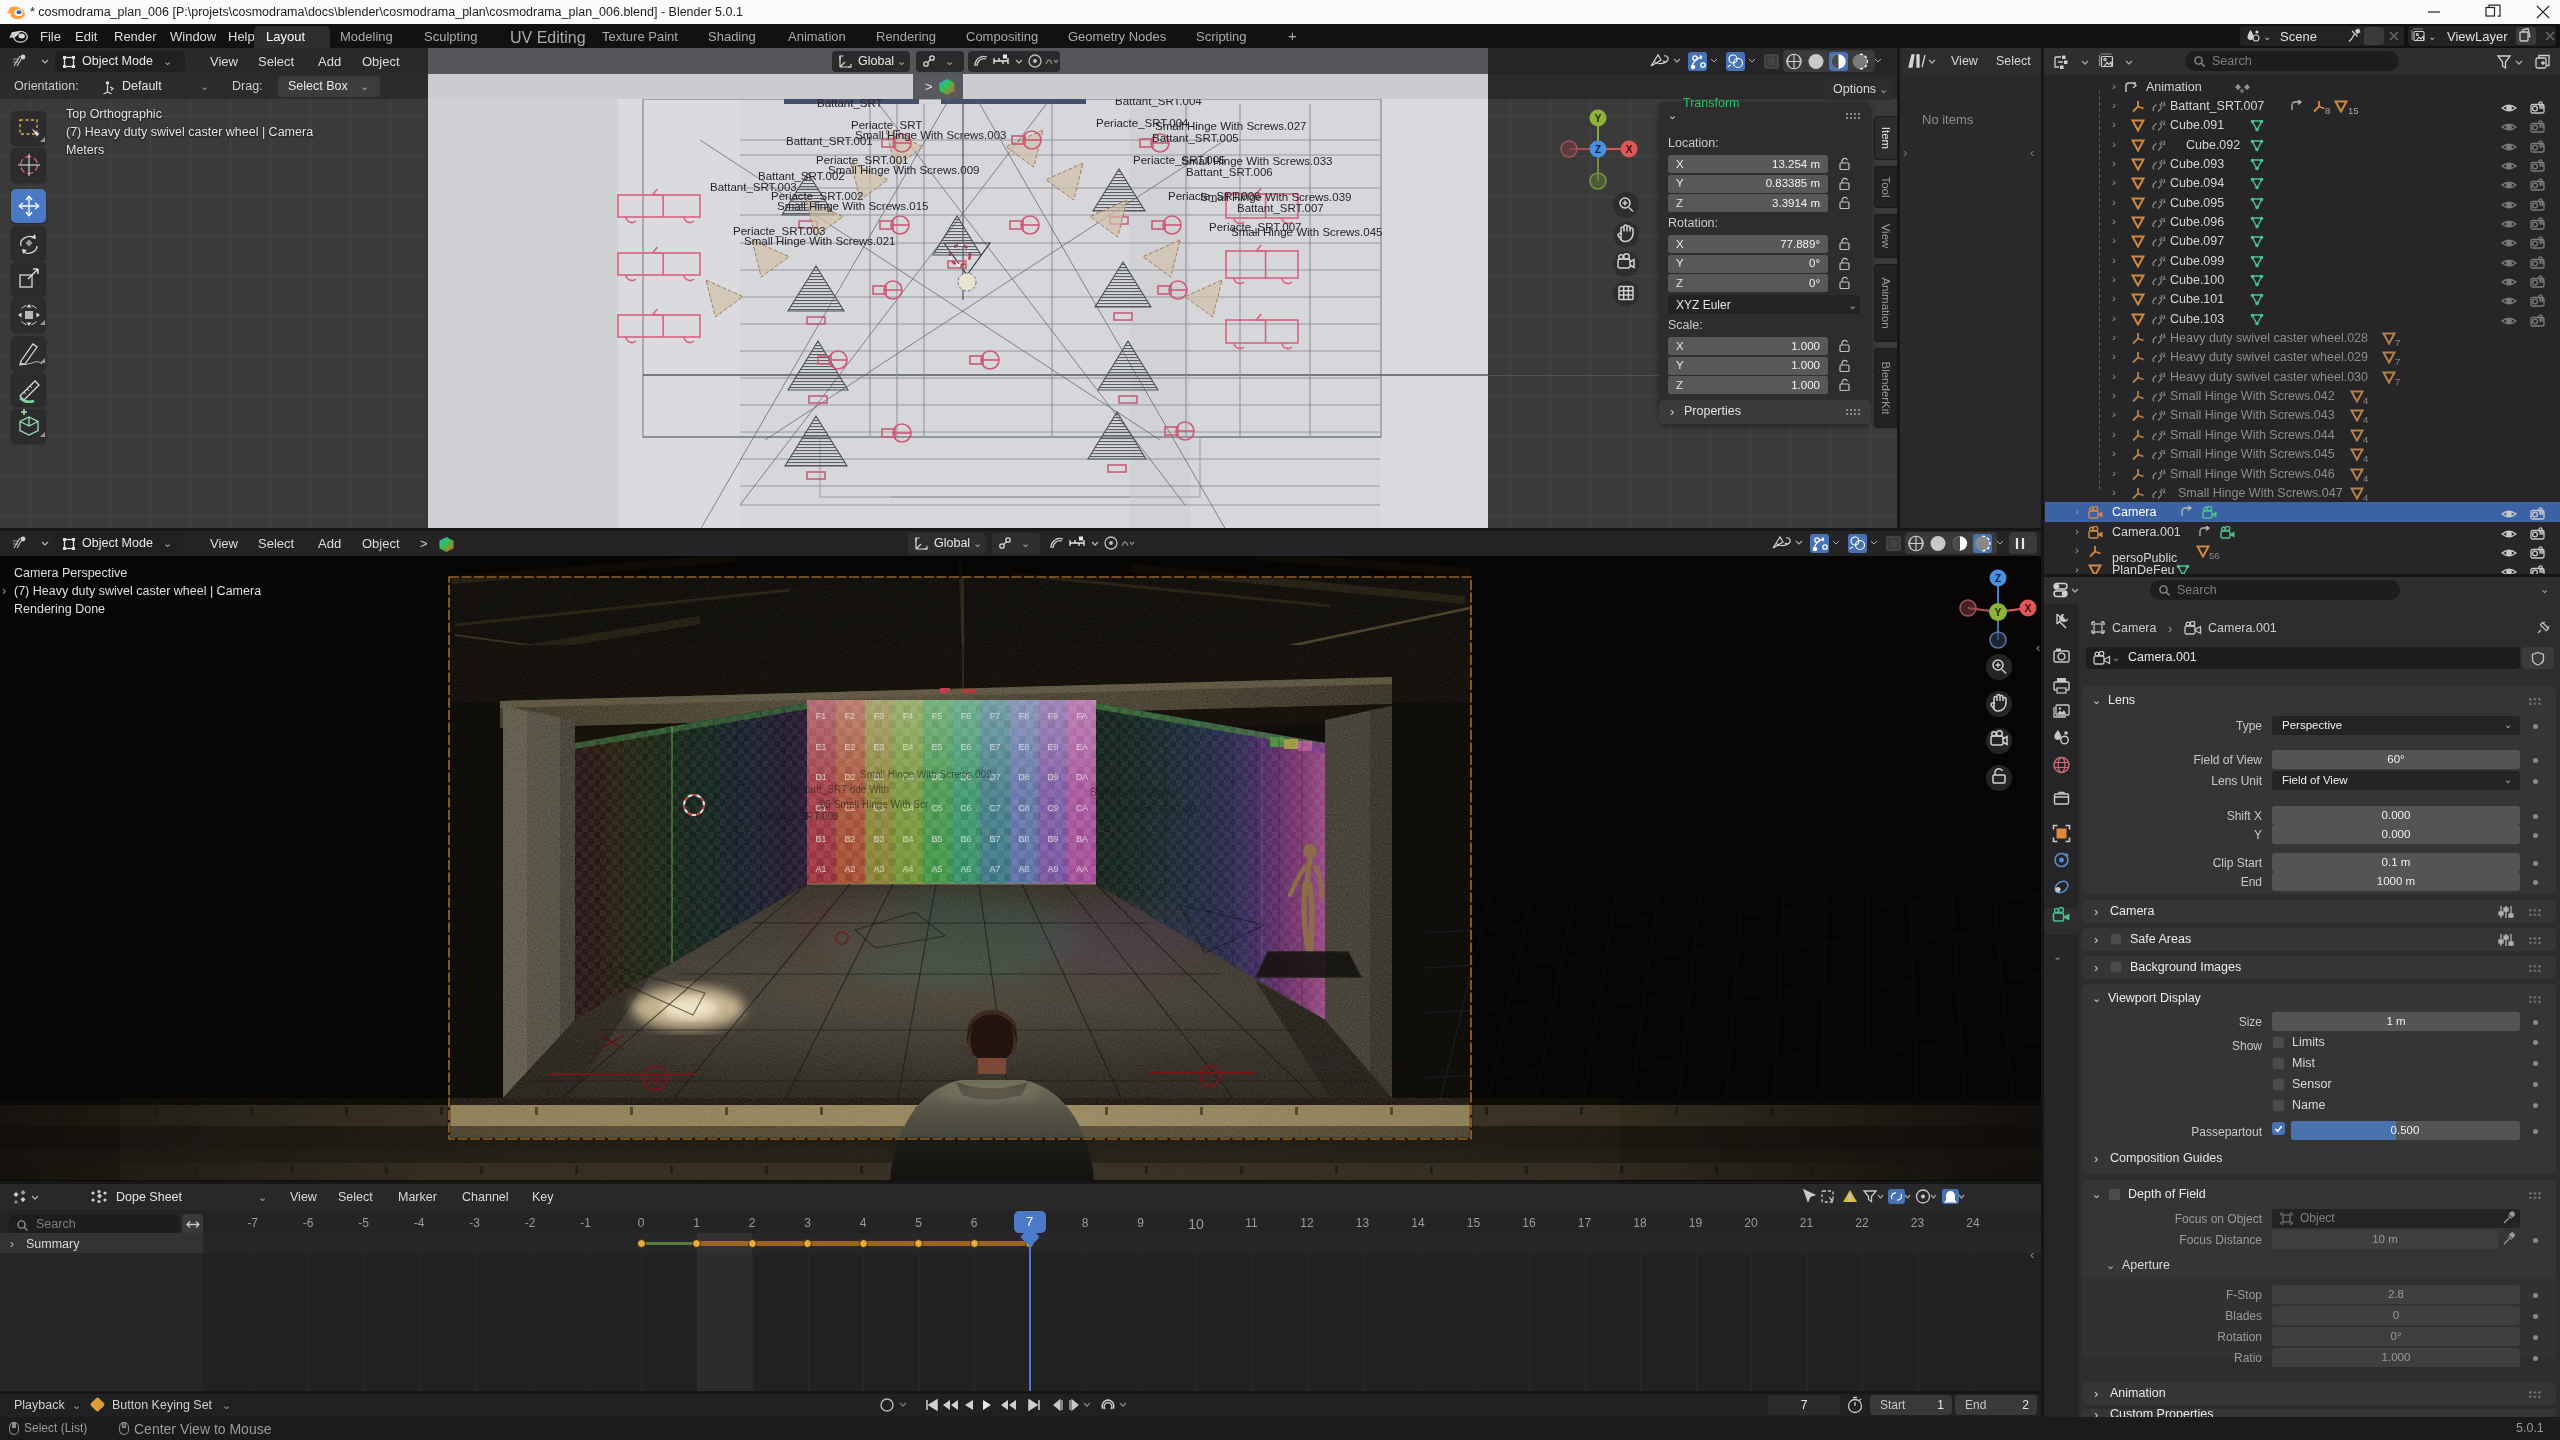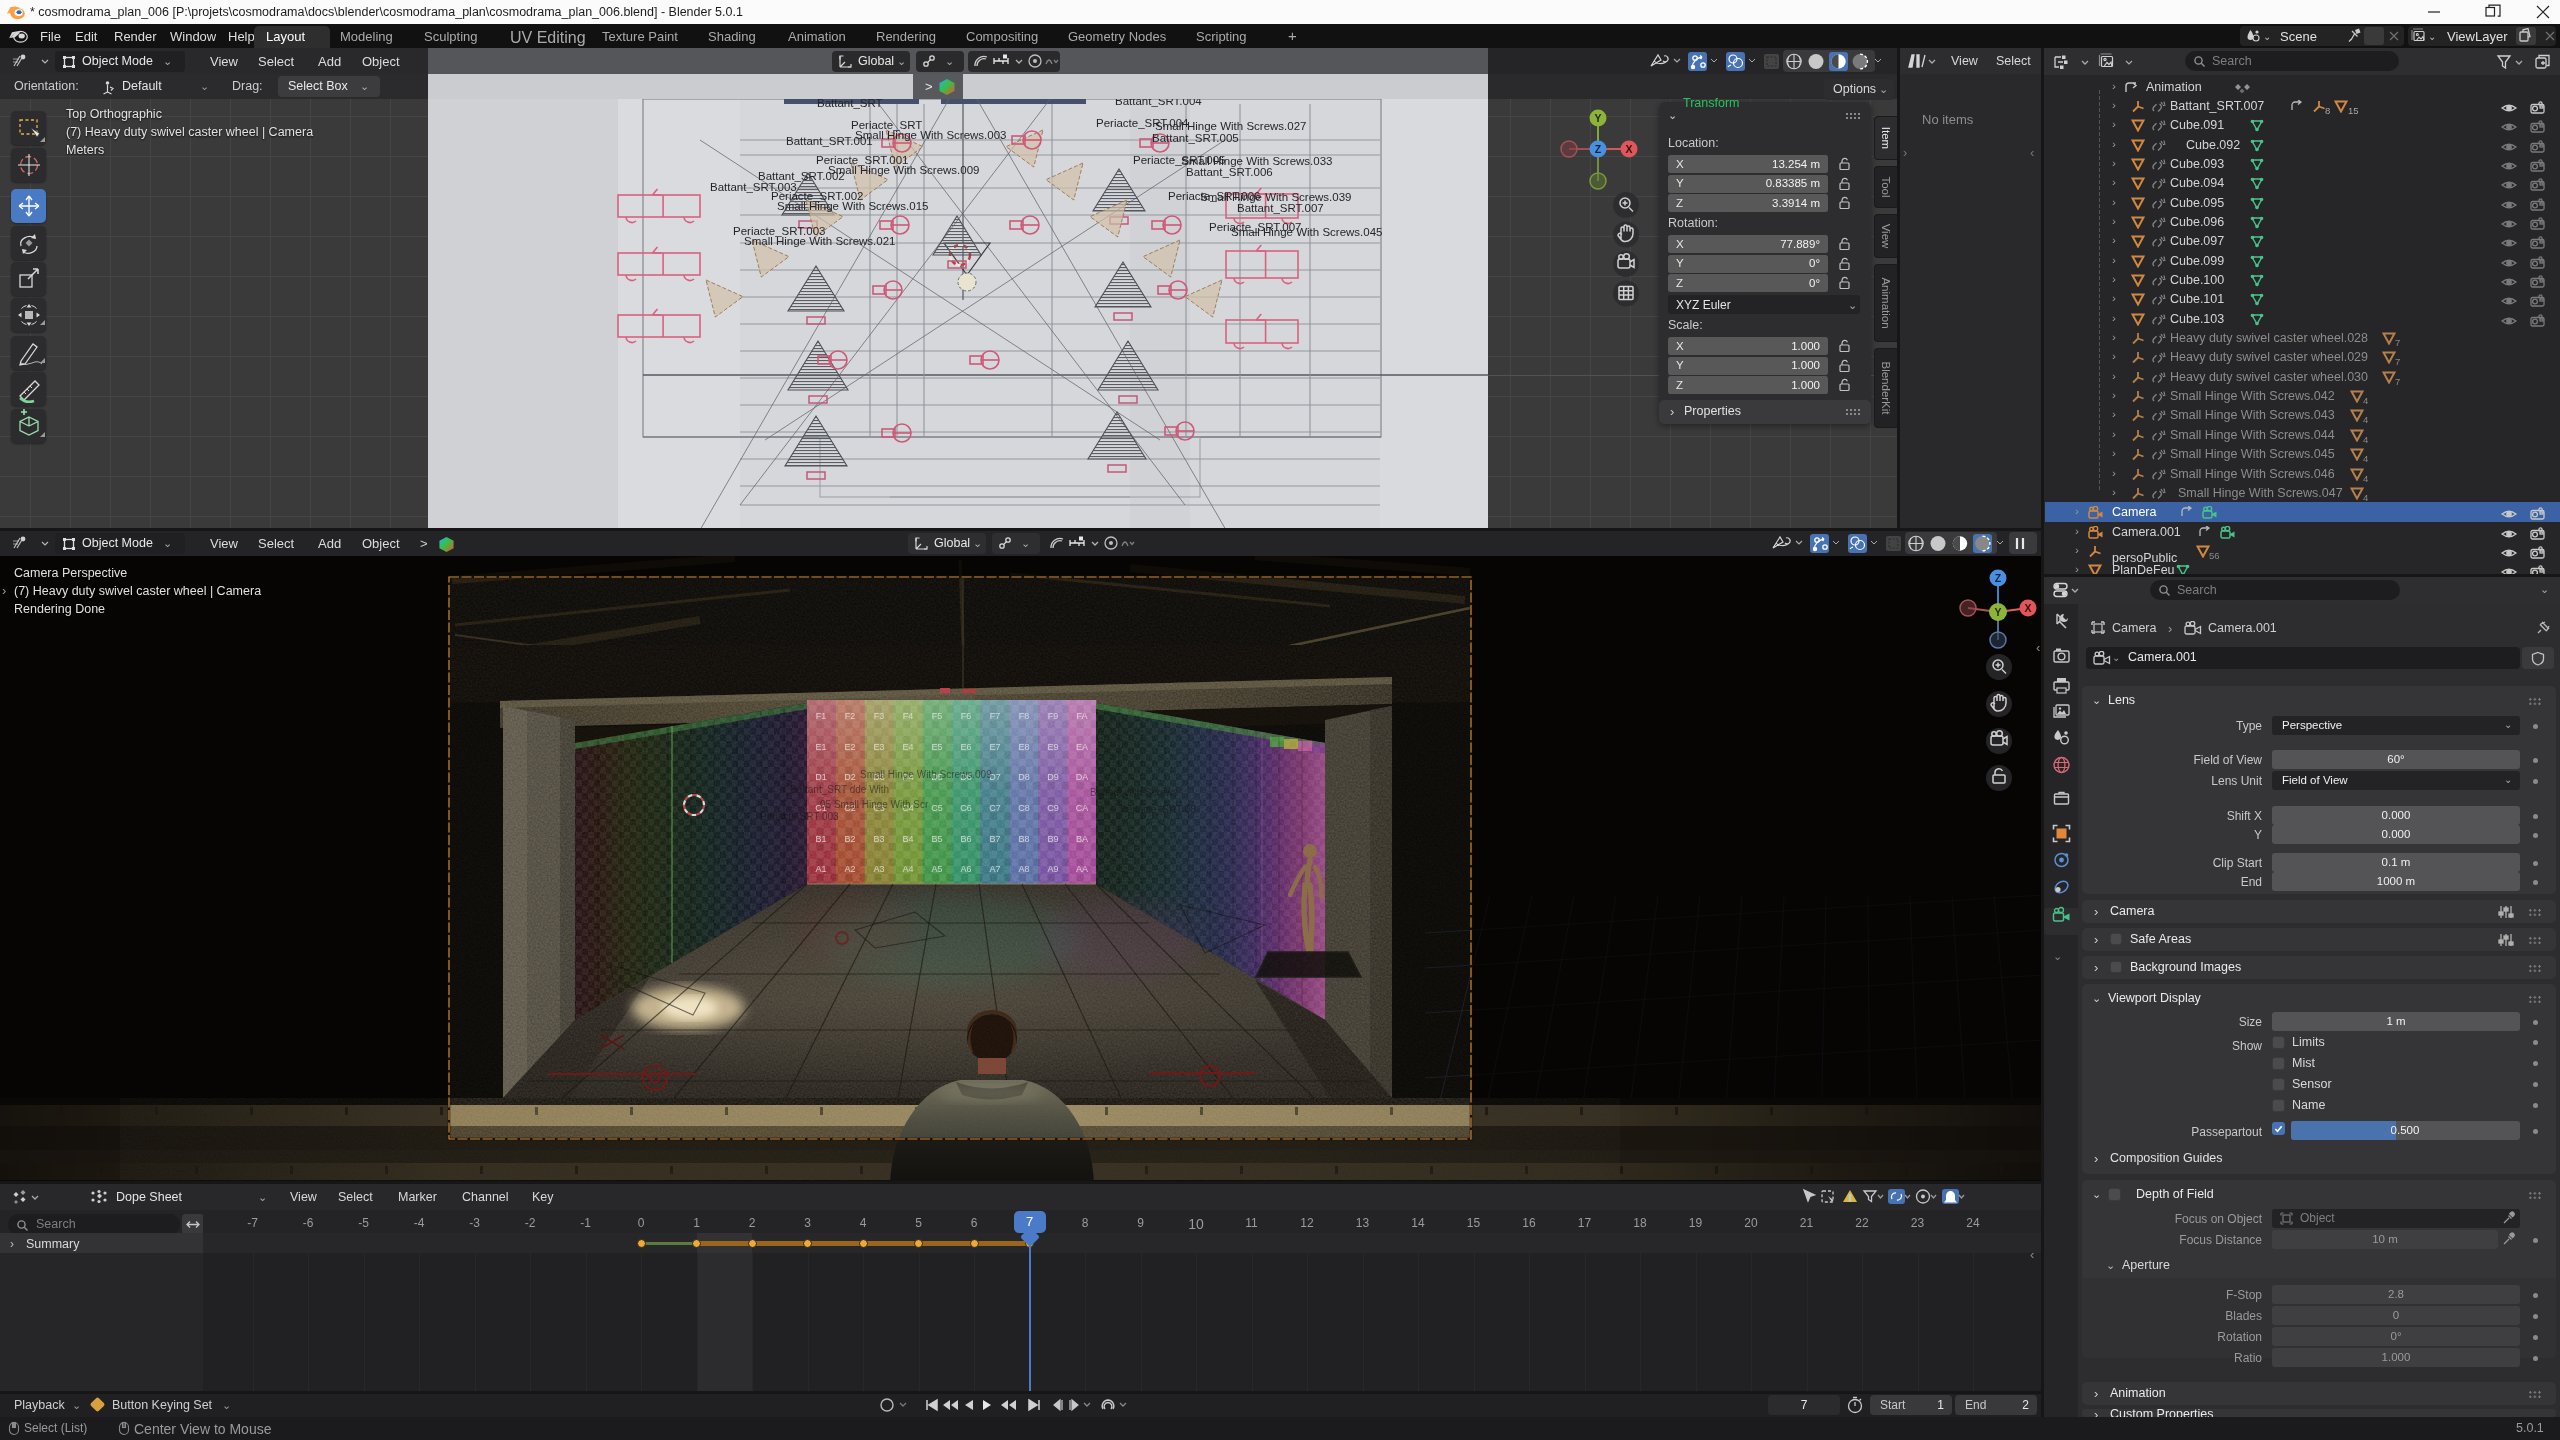--- a/index.html
+++ b/index.html
@@ -1364,21 +1364,21 @@
   </svg>
 <div class="abs" style="left:2291px;top:1121px;width:229px;height:19px;background:#545456;border-radius:3px;overflow:hidden;"></div>
 <div class="abs" style="left:2291px;top:1121px;width:105px;height:19px;background:#4a72ad;border-radius:3px 0 0 3px;"></div>
 <div class="txt" style="left:2405px;top:1123.5px;font-size:11.5px;color:#f2f2f2;transform:translateX(-50%);">0.500</div>
 <div class="abs" style="left:2533px;top:1129px;width:5px;height:5px;border-radius:50%;background:#8a8a8a;"></div>
 <div class="txt" style="left:2094px;top:1151px;font-size:13px;color:#cfcfcf;font-weight:400;">›</div>
 <div class="txt" style="left:2110px;top:1151px;font-size:12.5px;color:#e2e2e2;font-weight:400;">Composition Guides</div>
 <div class="abs" style="left:2082px;top:1180px;width:474px;height:178px;background:#353537;border-radius:5px;"></div>
 <div class="txt" style="left:2092px;top:1188px;font-size:11px;color:#cfcfcf;font-weight:400;">⌄</div>
 <div class="abs" style="left:2108px;top:1188px;width:13px;height:13px;background:#4b4b4d;border-radius:3px;border:1px solid #3a3a3c;"></div>
-<div class="txt" style="left:2128px;top:1187px;font-size:12.5px;color:#eaeaea;font-weight:400;margin-left:8px;">Depth of Field</div>
+<div class="txt" style="left:2128px;top:1187px;font-size:12.5px;color:#eaeaea;font-weight:400;">Depth of Field</div>
 <div class="abs" style="left:2528px;top:1191px;width:14px;height:8px;background-image:radial-gradient(circle,#7e7e7e 1px,transparent 1.2px);background-size:4.6px 4.6px;"></div>
 <div class="txt" style="left:2262px;top:1212px;font-size:12px;color:#9a9a9a;transform:translateX(-100%);">Focus on Object</div>
 <div class="abs" style="left:2272px;top:1209px;width:248px;height:19px;background:#232325;border-radius:3px;"></div>
 <svg class="abs" style="left:2280px;top:1212px" width="13" height="13" viewBox="0 0 13 13" fill="none" stroke="#777" stroke-width="1.2">
     <rect x="3" y="3" width="7" height="7"></rect>
     <path d="M1,1 h2.5 M1,1 v2.5 M12,1 h-2.5 M12,1 v2.5 M1,12 h2.5 M1,12 v-2.5 M12,12 h-2.5 M12,12 v-2.5"></path>
   </svg>
 <div class="txt" style="left:2300px;top:1211px;font-size:12px;color:#7e7e7e;font-weight:400;">Object</div>
 <svg class="abs" style="left:2502px;top:1211px" width="13" height="14" viewBox="0 0 13 14" fill="none" stroke="#999" stroke-width="1.3">
     <path d="M2,12 l5,-5 M8,3 l2,2 M6.5,4.5 l3,3 M9,1.5 a2,2 0 0 1 2.8,2.8 l-1.2,1.2 -2.8,-2.8 z" fill="#999"></path>

